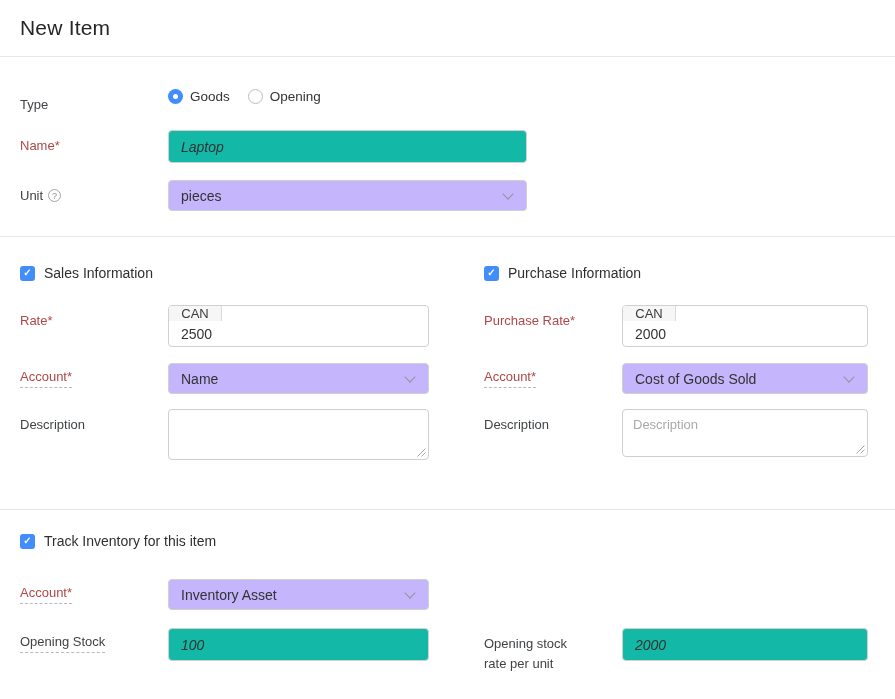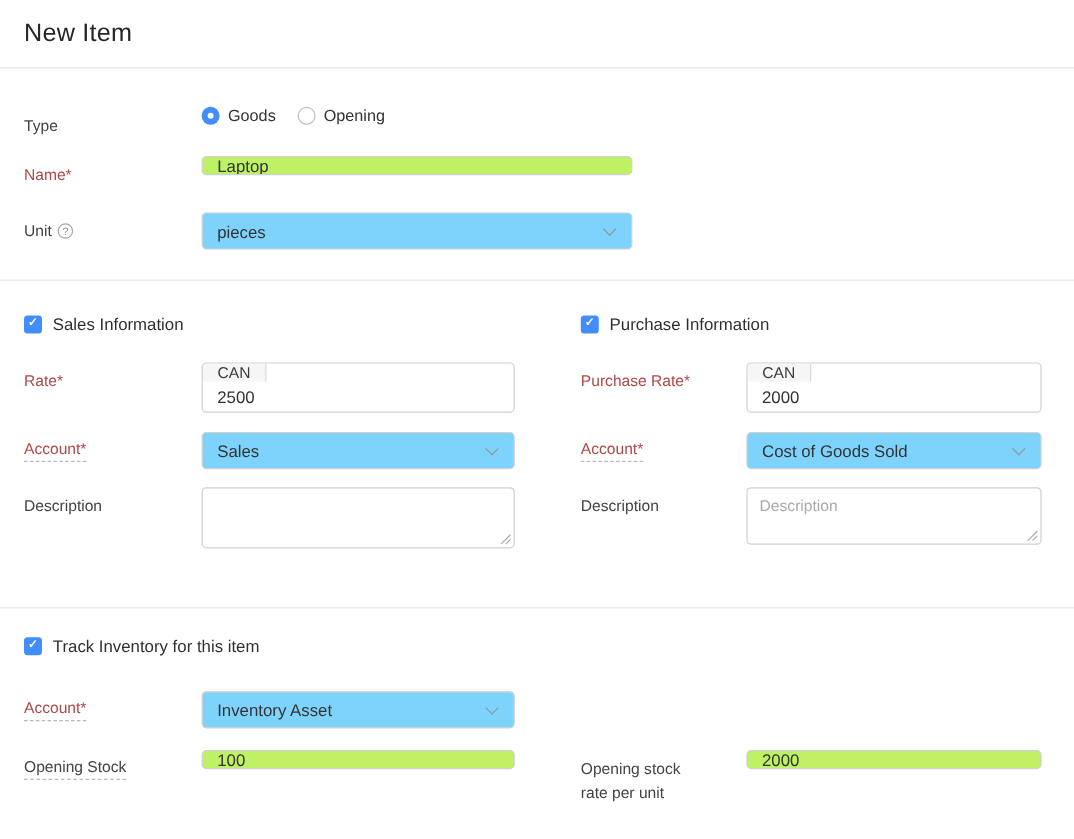--- a/index.html
+++ b/index.html
@@ -18,27 +18,27 @@
   .form-top { padding:32px 0 0 20px; }
   .row { display:flex; align-items:flex-start; }
   .flabel { width:148px; flex-shrink:0; font-size:13px; color:var(--label,#404346); line-height:30px; }
   .flabel .lbl { display:inline-block; line-height:normal; vertical-align:middle; }
   .flabel.req { color:var(--required_red,#b04747); }
   .flabel .lbl.dashed { border-bottom:1px dashed #b9b9b9; padding-bottom:3px; }
   .flabel.ml { line-height:20px; padding-top:6px; }
   .flabel.ml .lbl { max-width:104px; vertical-align:top; line-height:20px; }
 
   .tinput {
-    height:16px; border:1px solid var(--border,#d0d0d0); border-radius:4px;
-    padding:0 12px; font-size:14px; color:#333; font-family:inherit; outline:none; background:#bef264;
+    height:33px; border:1px solid var(--border,#d0d0d0); border-radius:4px;
+    padding:0 12px; font-size:14px; color:#333; font-family:inherit; outline:none; background:#14b8a6;font-style:italic;
   }
   .w-wide { width:359px; } .w-left { width:261px; } .w-right { width:246px; }
 
   .select {
-    height:31px; border:1px solid var(--border,#d0d0d0); border-radius:4px; background:#7dd3fc;
+    height:31px; border:1px solid var(--border,#d0d0d0); border-radius:4px; background:#c4b5fd;
     display:flex; align-items:center; justify-content:space-between;
     padding:0 12px; font-size:14px; color:#333; cursor:pointer;
   }
   .select.placeholder .stext { color:#5f6469; }
   .chev { width:11px; height:11px; position:relative; flex-shrink:0; }
   .chev::before { content:""; position:absolute; left:1px; top:0;
     width:7px; height:7px; border-right:1.6px solid #949494; border-bottom:1.6px solid #949494;
     transform:rotate(45deg); }
 
   .money { display:flex; height:42px; border:1px solid var(--border,#d0d0d0); border-radius:4px; overflow:hidden; background:#fff;flex-direction:column; }
@@ -147,21 +147,21 @@
           <span class="money-prefix">CAN</span>
           <input value="2500" style="">
         </div>
       </div>
 
       <div class="row mb15">
         <div class="flabel req">
           <span class="lbl dashed">Account*</span>
         </div>
         <div class="select w-left">
-          <span class="stext">Sales</span>
+          <span class="stext">Name</span>
           <span class="chev"></span>
         </div>
       </div>
 
       <div class="row mb17">
         <div class="flabel">
           <span class="lbl">Description</span>
         </div>
         <div class="tarea-wrap">
           <textarea class="tarea t-left" style=""></textarea>

